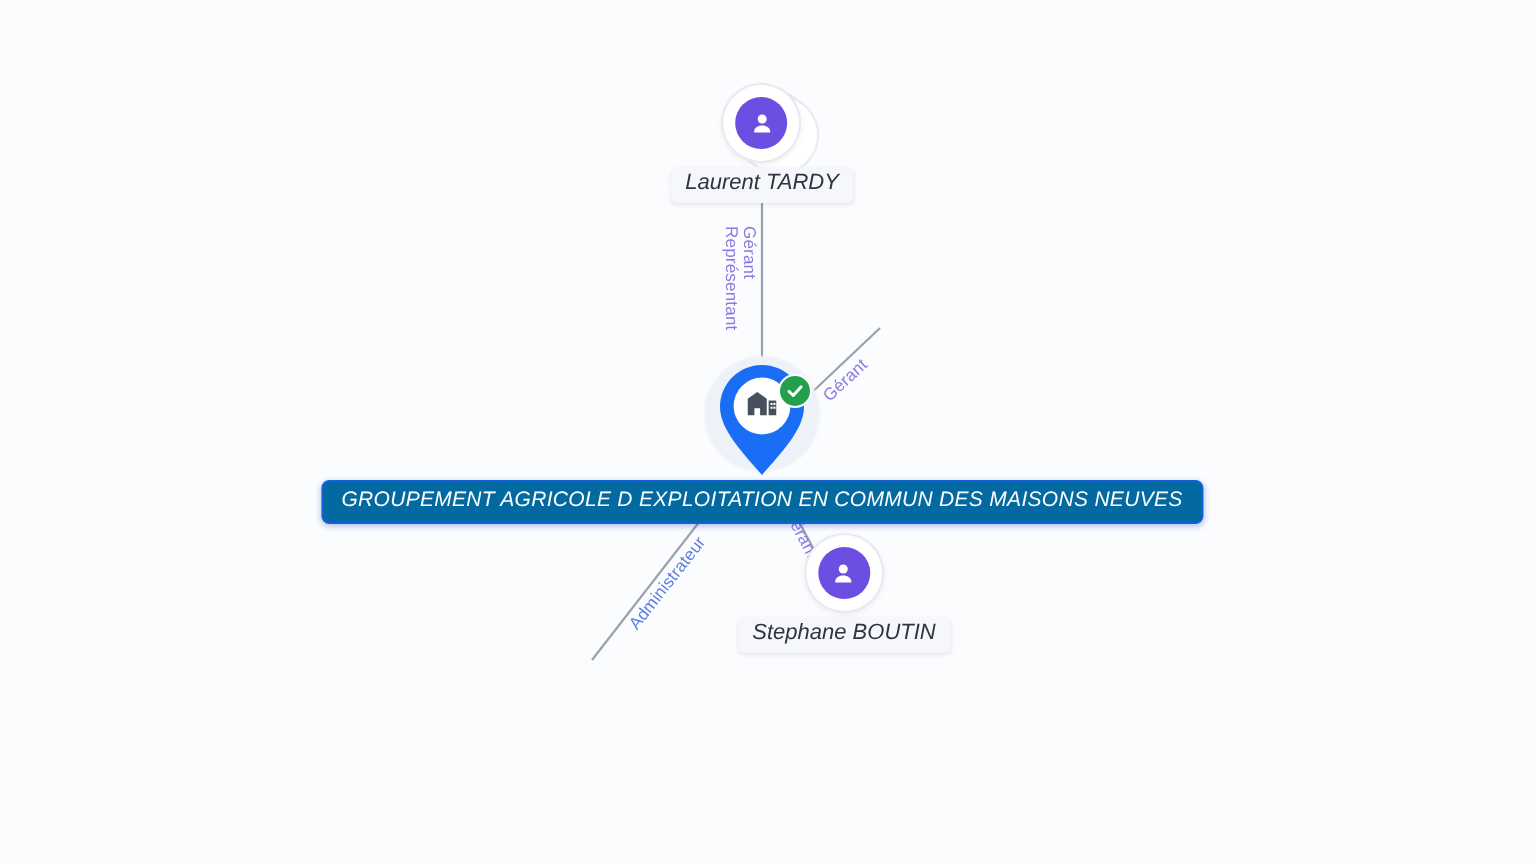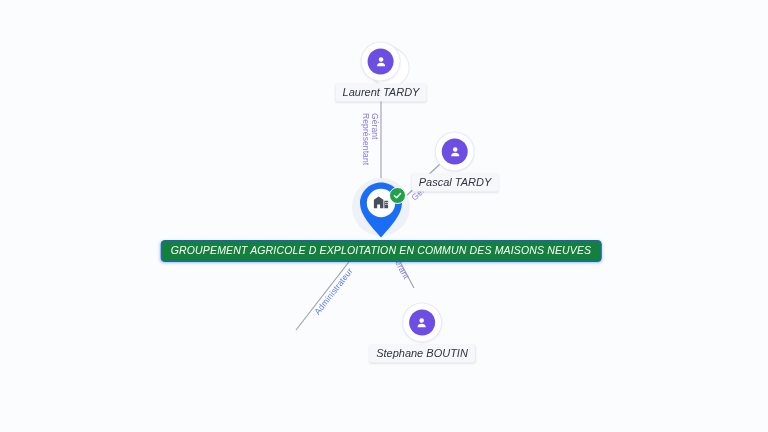--- a/index.html
+++ b/index.html
@@ -117,21 +117,21 @@
     color: #2e3440;
     border-radius: 3px;
     padding: 2px 7px 3px 7px;
     font-size: 11px;
     line-height: 13px;
     white-space: nowrap;
     box-shadow: 0 1px 2px rgba(30,40,80,0.10);
     font-style: italic;
   }
   .node-label.selected {
-    background: #15803d;
+    background: #0369a1;
     color: #ffffff;
     border: 1px solid #1560da;
     border-radius: 4px;
     font-size: 10.5px;
     letter-spacing: 0.15px;
     padding: 3px 9px 4px 9px;
     box-shadow: 0 1px 3px rgba(20,70,190,0.35);
   }
   .label-under-pin {
     position: absolute;
@@ -193,33 +193,22 @@
       <div class="avatar-circle">
         <svg width="15" height="15" viewBox="0 0 24 24" fill="#ffffff">
           <circle cx="12" cy="8" r="3.6"></circle>
           <path d="M12 13.2c-3.6 0-6.4 2.1-6.4 4.4v1.1h12.8v-1.1c0-2.3-2.8-4.4-6.4-4.4z"></path>
         </svg>
       </div>
     </div>
     <div class="node-label">Laurent TARDY</div>
   </div>
 
-  <div class="node" style="left:455px; top:162px;">
-    <div class="person-disc">
-      <div class="avatar-circle">
-        <svg width="15" height="15" viewBox="0 0 24 24" fill="#ffffff">
-          <circle cx="12" cy="8" r="3.6"></circle>
-          <path d="M12 13.2c-3.6 0-6.4 2.1-6.4 4.4v1.1h12.8v-1.1c0-2.3-2.8-4.4-6.4-4.4z"></path>
-        </svg>
-      </div>
-    </div>
-    <div class="node-label">Pascal TARDY</div>
-  </div>
-
-  <div class="node" style="left:422px; top:333px;">
+
+  <div class="node" style="left:422px; top:297px;">
     <div class="person-disc">
       <div class="avatar-circle">
         <svg width="15" height="15" viewBox="0 0 24 24" fill="#ffffff">
           <circle cx="12" cy="8" r="3.6"></circle>
           <path d="M12 13.2c-3.6 0-6.4 2.1-6.4 4.4v1.1h12.8v-1.1c0-2.3-2.8-4.4-6.4-4.4z"></path>
         </svg>
       </div>
     </div>
     <div class="node-label">Stephane BOUTIN</div>
   </div>

